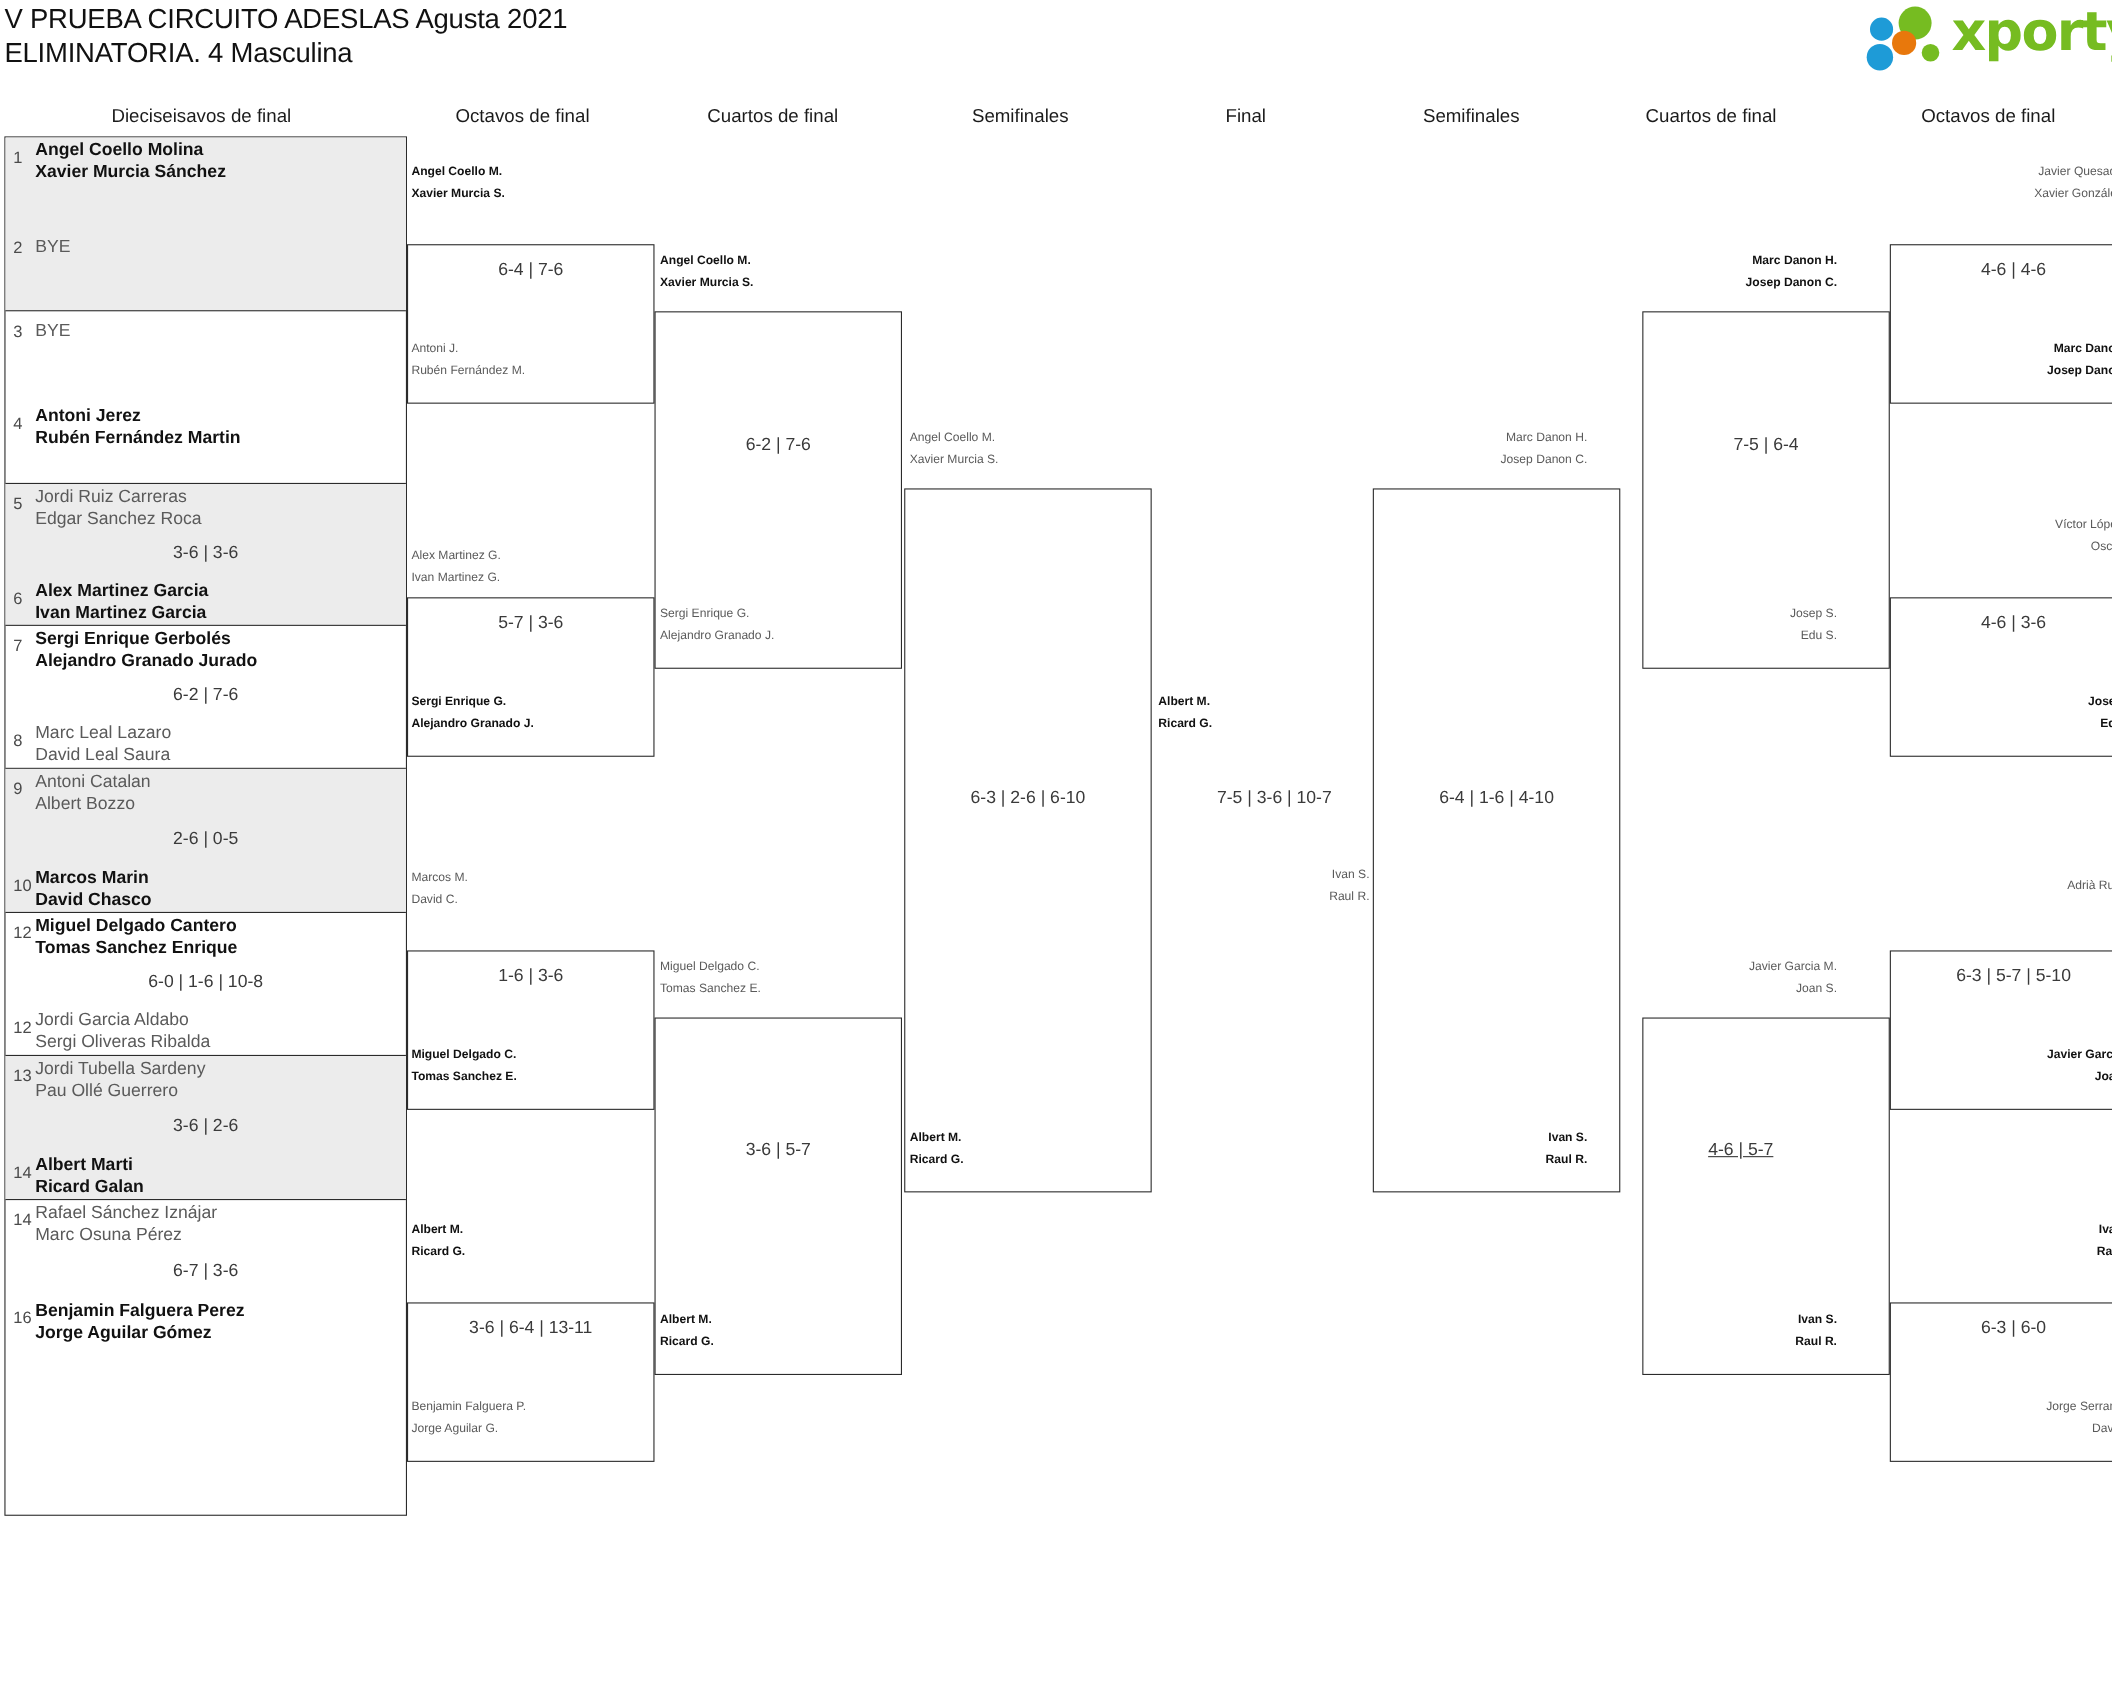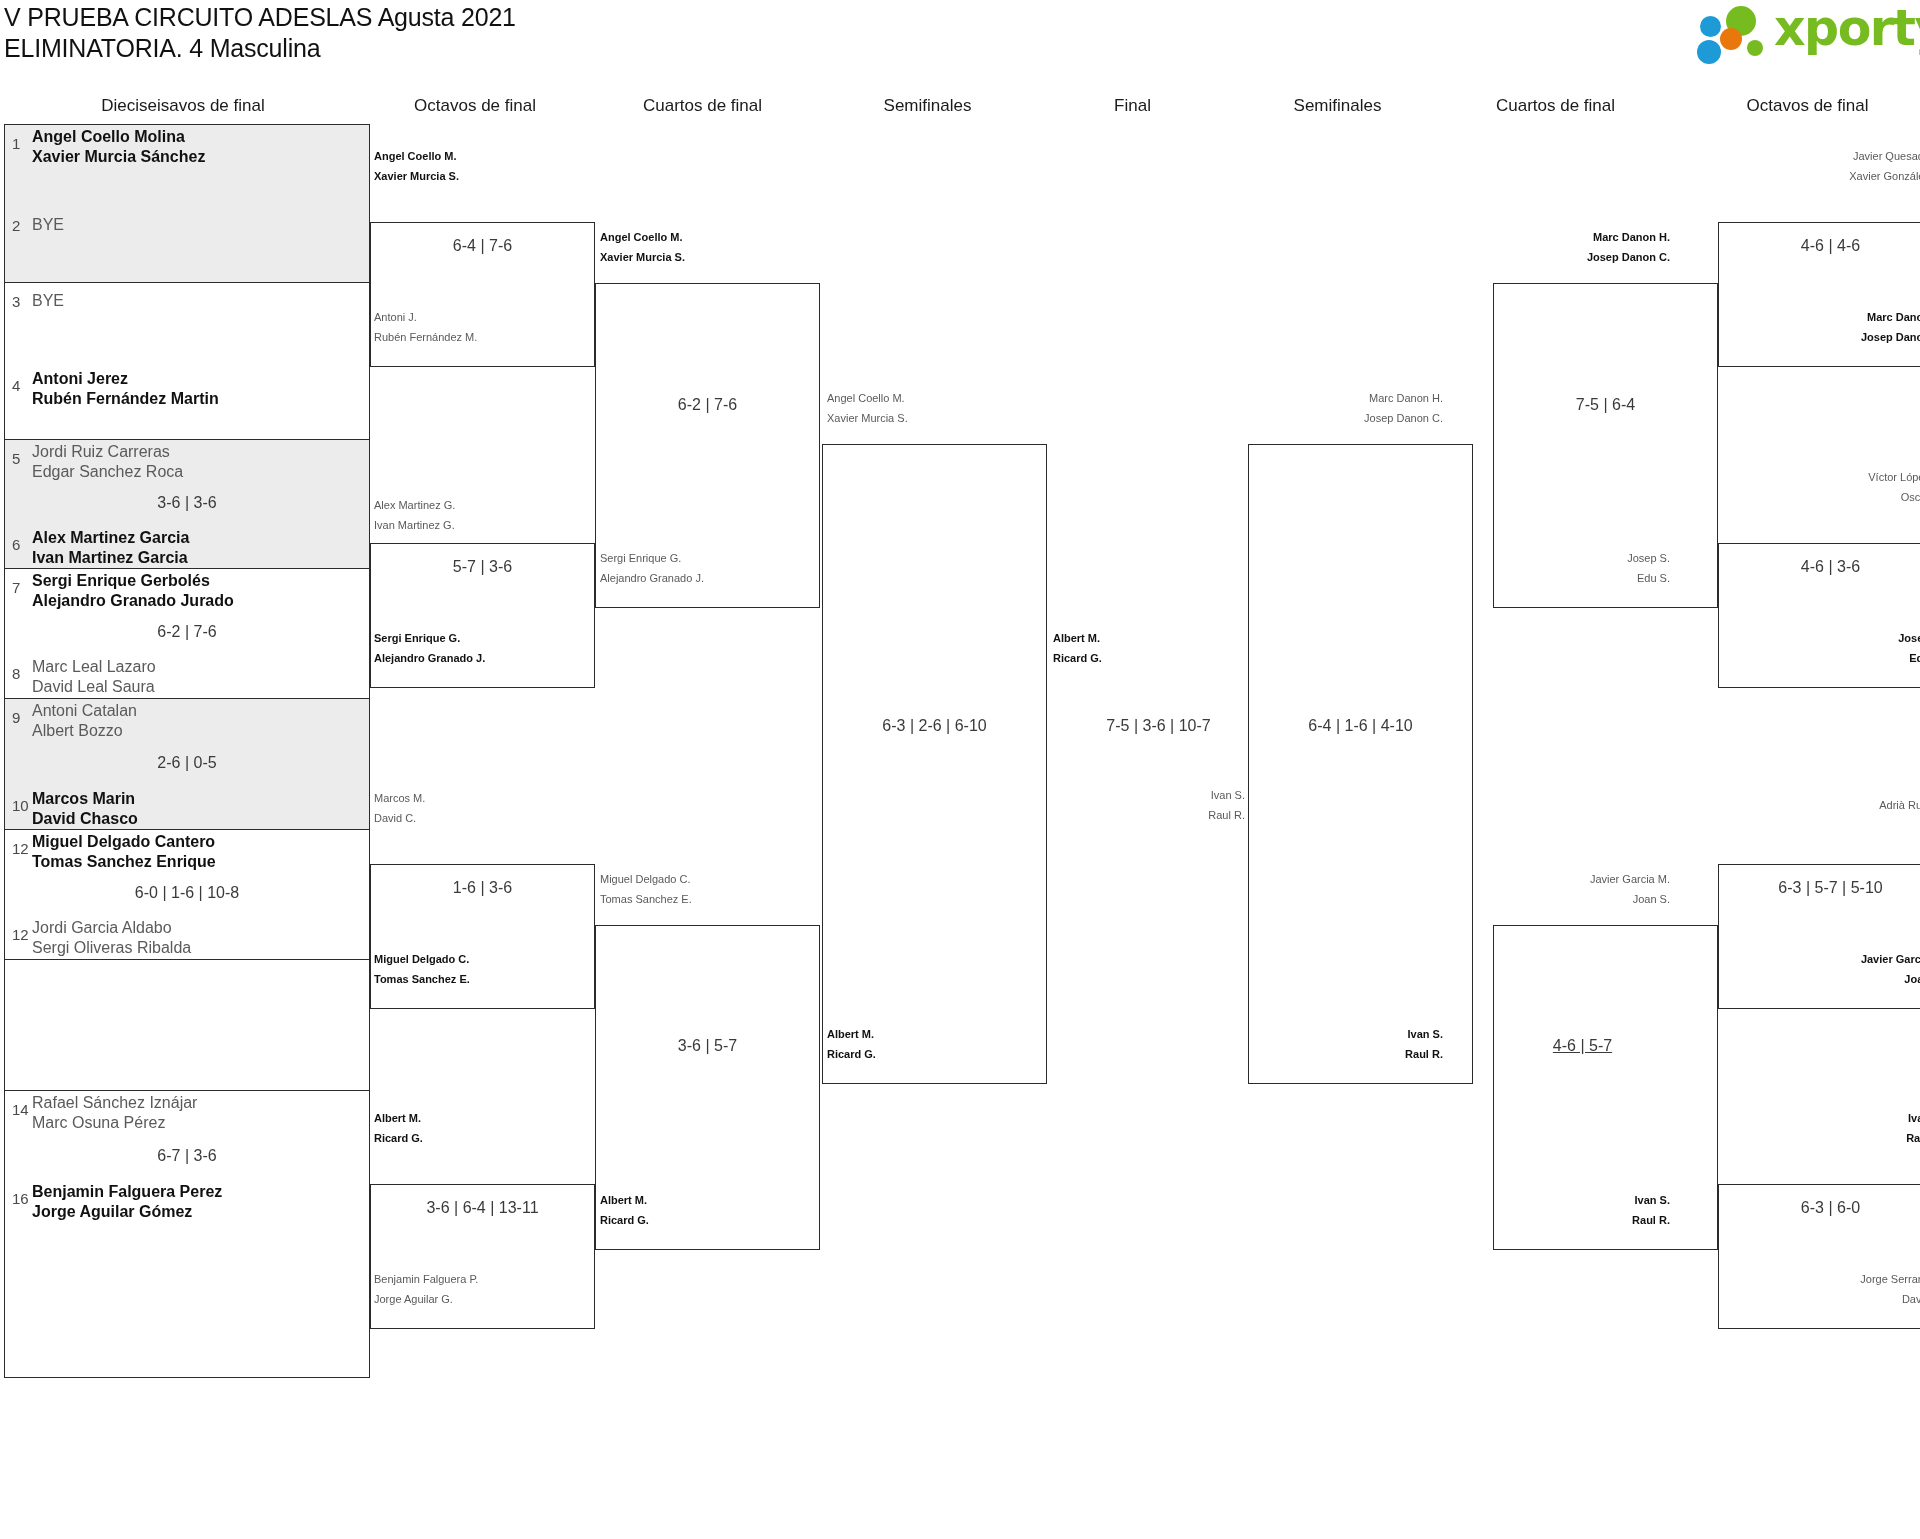--- a/index.html
+++ b/index.html
@@ -156,20 +156,29 @@
     <span class="num" style="top:10px;">12</span>
     <span class="nm win" style="top:2px;">Miguel Delgado Cantero
 Tomas Sanchez Enrique</span>
     <span class="pairscore" style="left:0;width:364px;top:54px;">6-0 | 1-6 | 10-8</span>
     <span class="num" style="top:96px;">12</span>
     <span class="nm lose" style="top:88px;">Jordi Garcia Aldabo
 Sergi Oliveras Ribalda</span>
   </div>
   <div class="hr" style="top:834px;"></div>
 
+  <div class="seedcell shade" style="top:835px;height:130px;">
+    <span class="num" style="top:10px;">13</span>
+    <span class="nm lose" style="top:2px;">Jordi Tubella Sardeny
+Pau Ollé Guerrero</span>
+    <span class="pairscore" style="left:0;width:364px;top:55px;">3-6 | 2-6</span>
+    <span class="num" style="top:98px;">14</span>
+    <span class="nm win" style="top:90px;">Albert Marti
+Ricard Galan</span>
+  </div>
   <div class="hr" style="top:965px;"></div>
 
   <div class="seedcell" style="top:966px;height:130px;">
     <span class="num" style="top:10px;">14</span>
     <span class="nm lose" style="top:2px;">Rafael Sánchez Iznájar
 Marc Osuna Pérez</span>
     <span class="pairscore" style="left:0;width:364px;top:56px;">6-7 | 3-6</span>
     <span class="num" style="top:99px;">16</span>
     <span class="nm win" style="top:91px;">Benjamin Falguera Perez
 Jorge Aguilar Gómez</span>

